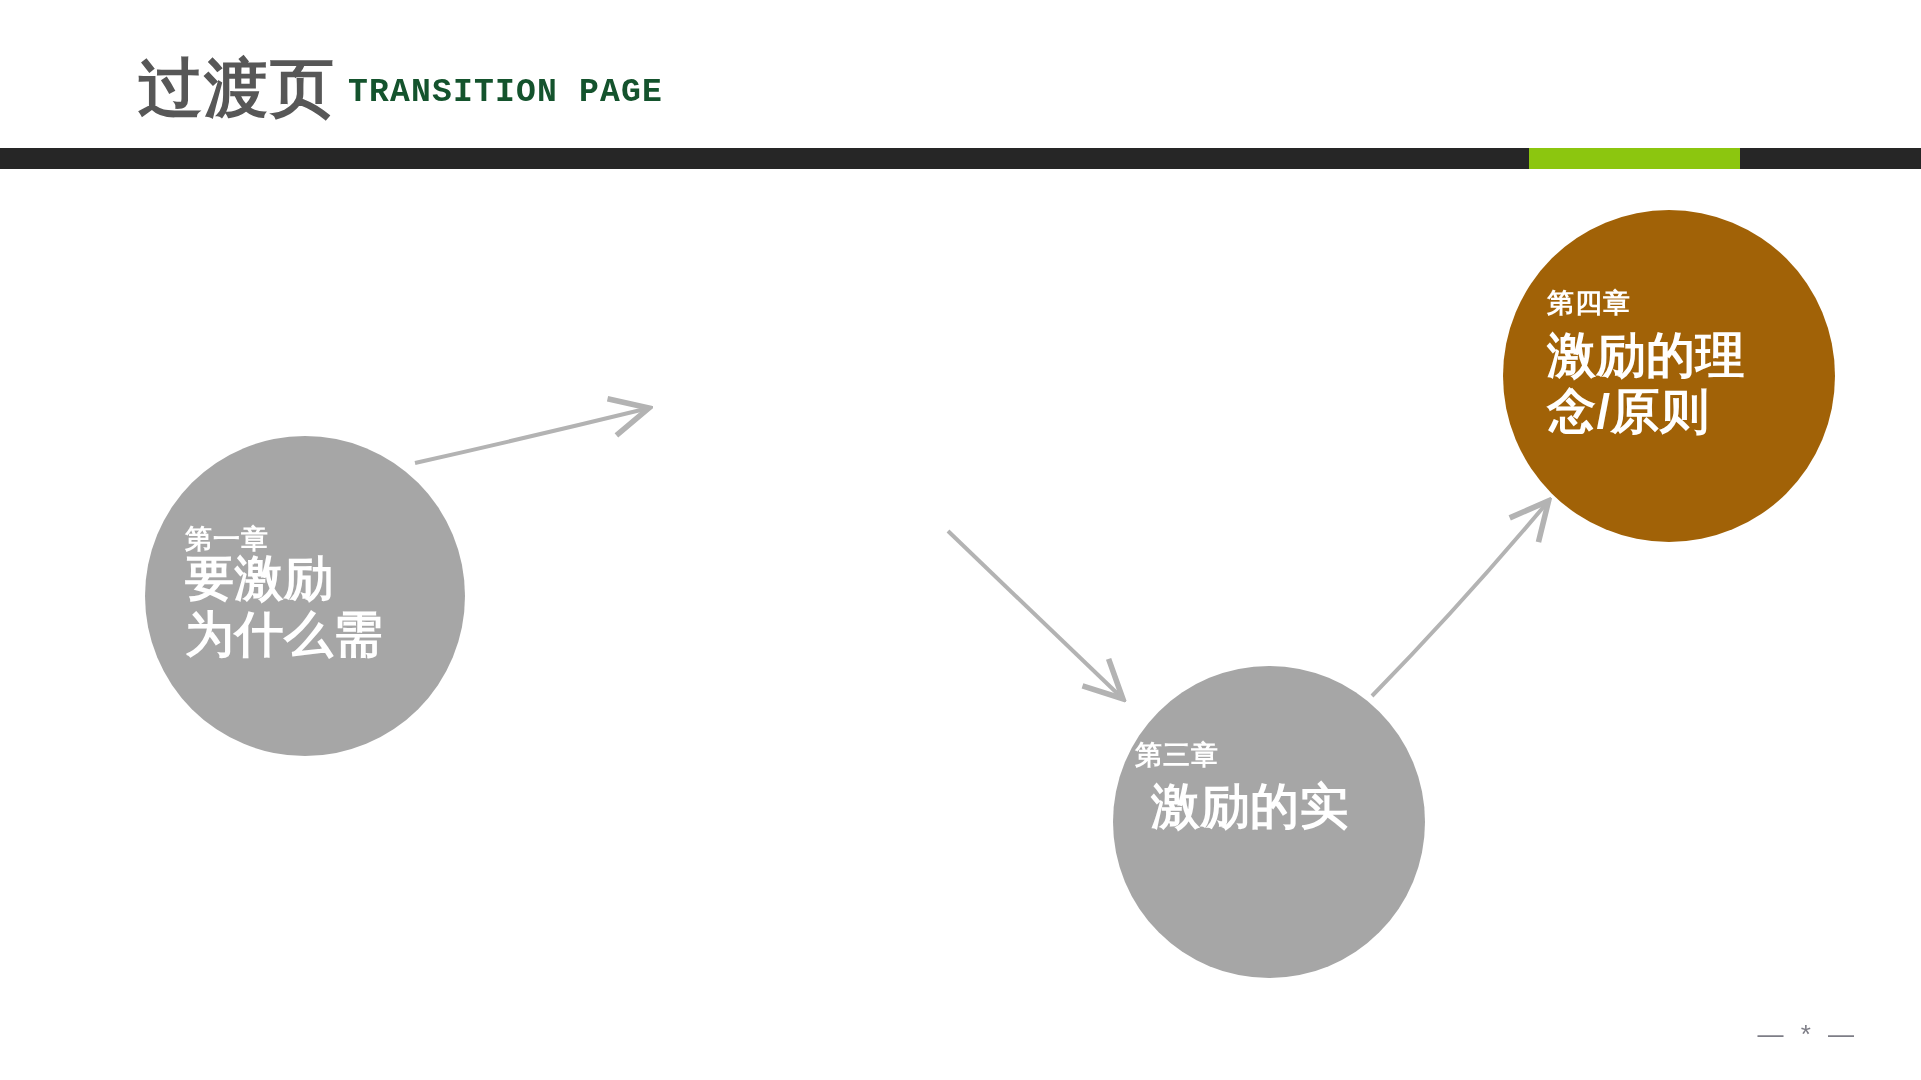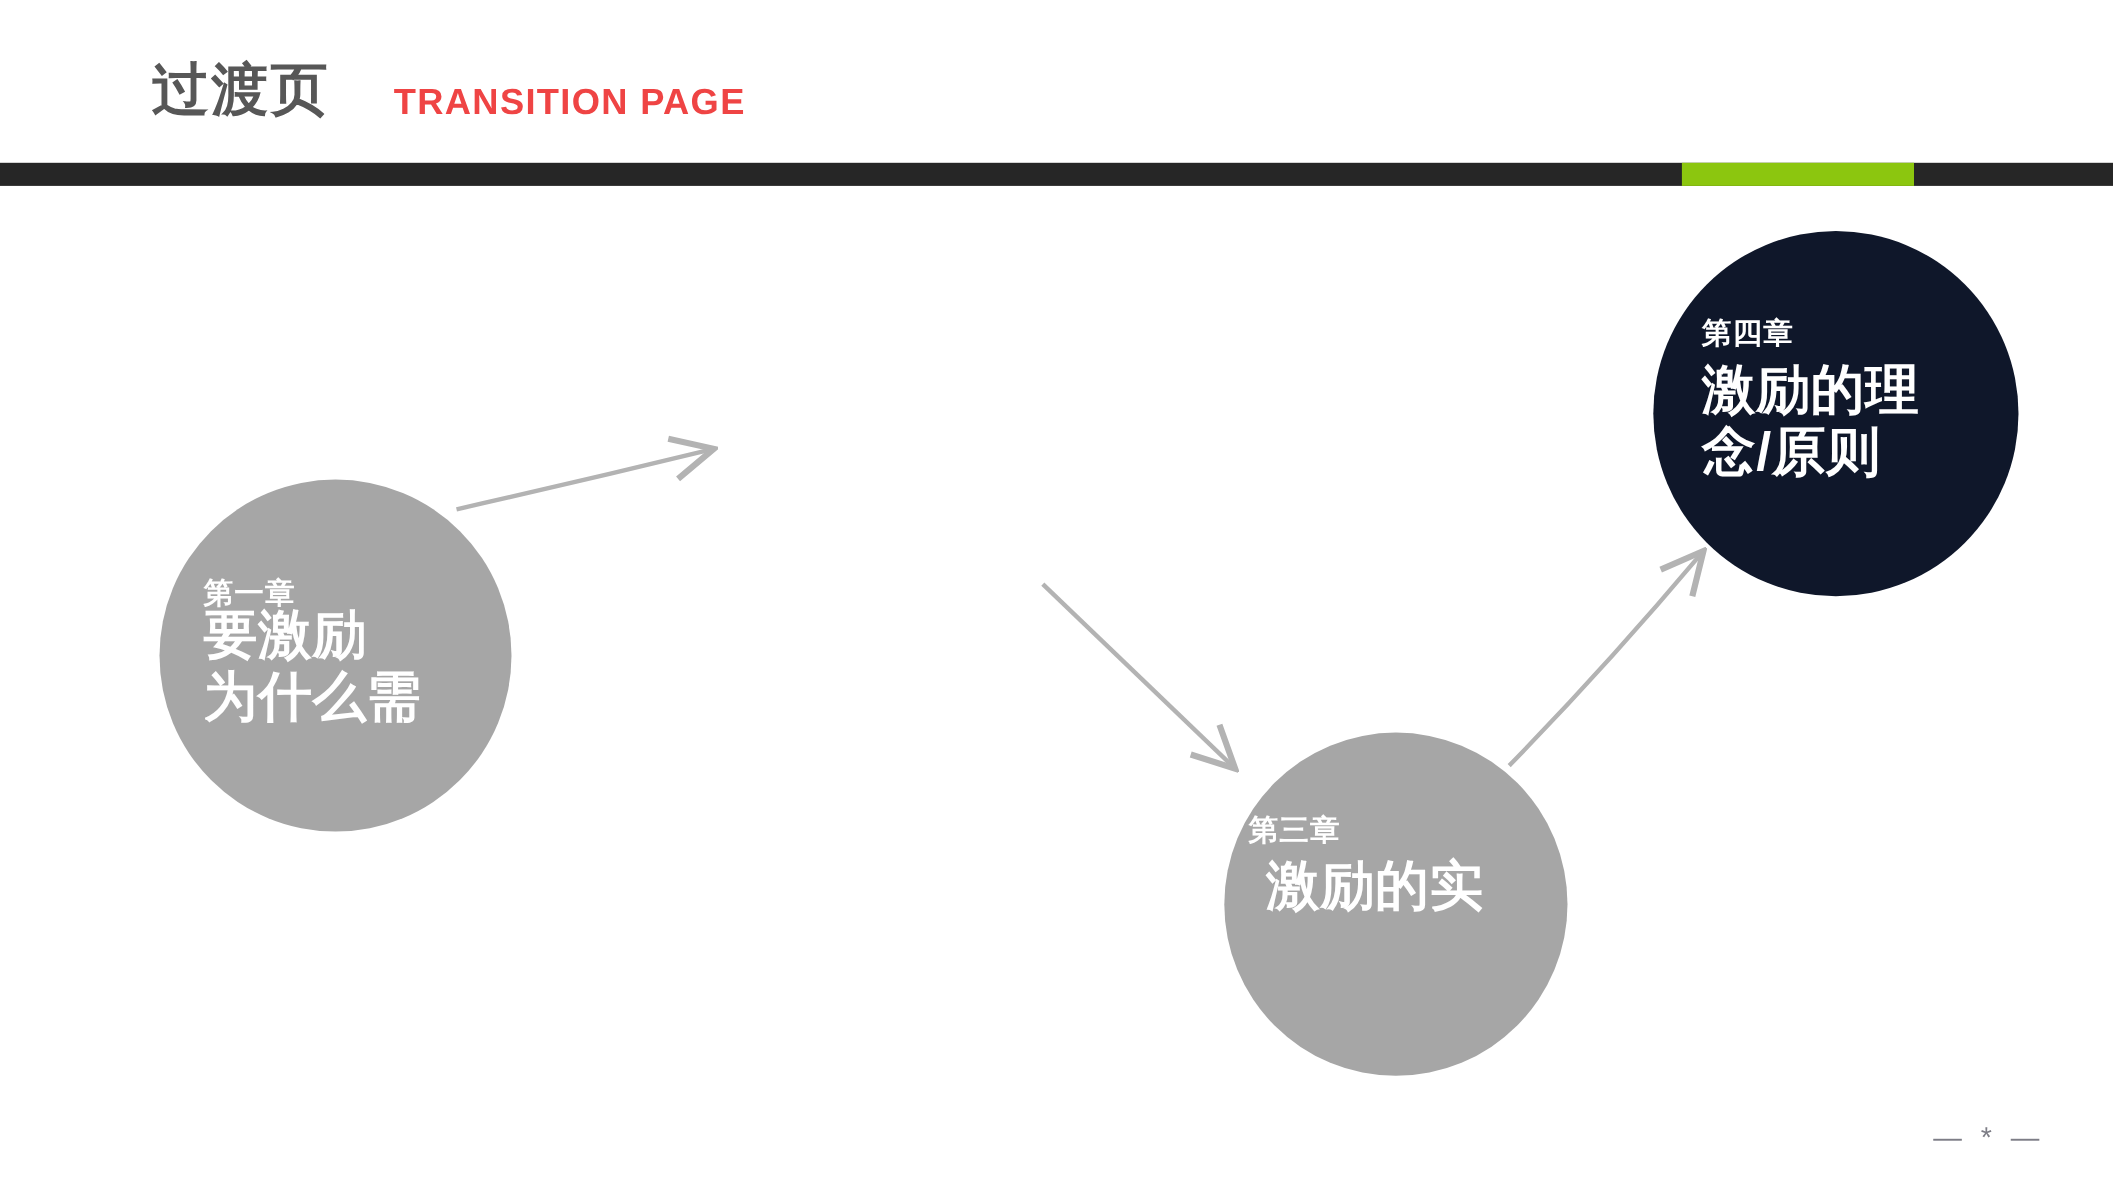--- a/index.html
+++ b/index.html
@@ -21,37 +21,38 @@
   .header {
     position:absolute;
     left:0; top:0;
     width:1921px;
     height:148px;
   }
   .header-title {
     position:absolute;
     left:138px;
     top:56px;
-    font-size:52px;
+    font-size:64px;
     font-weight:bold;
     color:#575757;
     letter-spacing:2px;
     line-height:1;
     white-space:nowrap;
   }
   .header-subtitle {
     position:absolute;
-    left:358px;
+    left:348px;
     top:76px;
     font-size:33px;
     font-weight:bold;
-    color:#ef4444;
+    color:#14532d;
     letter-spacing:1.2px;
     line-height:1;
     white-space:nowrap;
+    font-family:Liberation Mono, monospace;
   }
 
   
   .divider-bar {
     position:absolute;
     left:0;
     top:148px;
     width:1921px;
     height:21px;
     background:#262626;
@@ -104,21 +105,21 @@
   .node-title {
     position:absolute;
     font-size:49px;
     font-weight:bold;
     color:#ffffff;
     line-height:1.14;
     letter-spacing:0.5px;
   }
 
   .node-gray { background:#A6A6A6; }
-  .node-green { background:#0f172a; }
+  .node-green { background:#a16207; }
 
   
   #node-1 { left:145px; top:267px; width:320px; height:320px; }
   #node-1 .node-chapter { left:40px; top:78px;margin-top:12px; }
   #node-1 .node-title   { left:40px; top:115px; width:240px; }
 
   
   #node-2 { left:688px; top:87px; width:312px; height:312px; }
   #node-2 .node-chapter { left:38px; top:76px; }
   #node-2 .node-title   { left:38px; top:113px; width:236px; }

